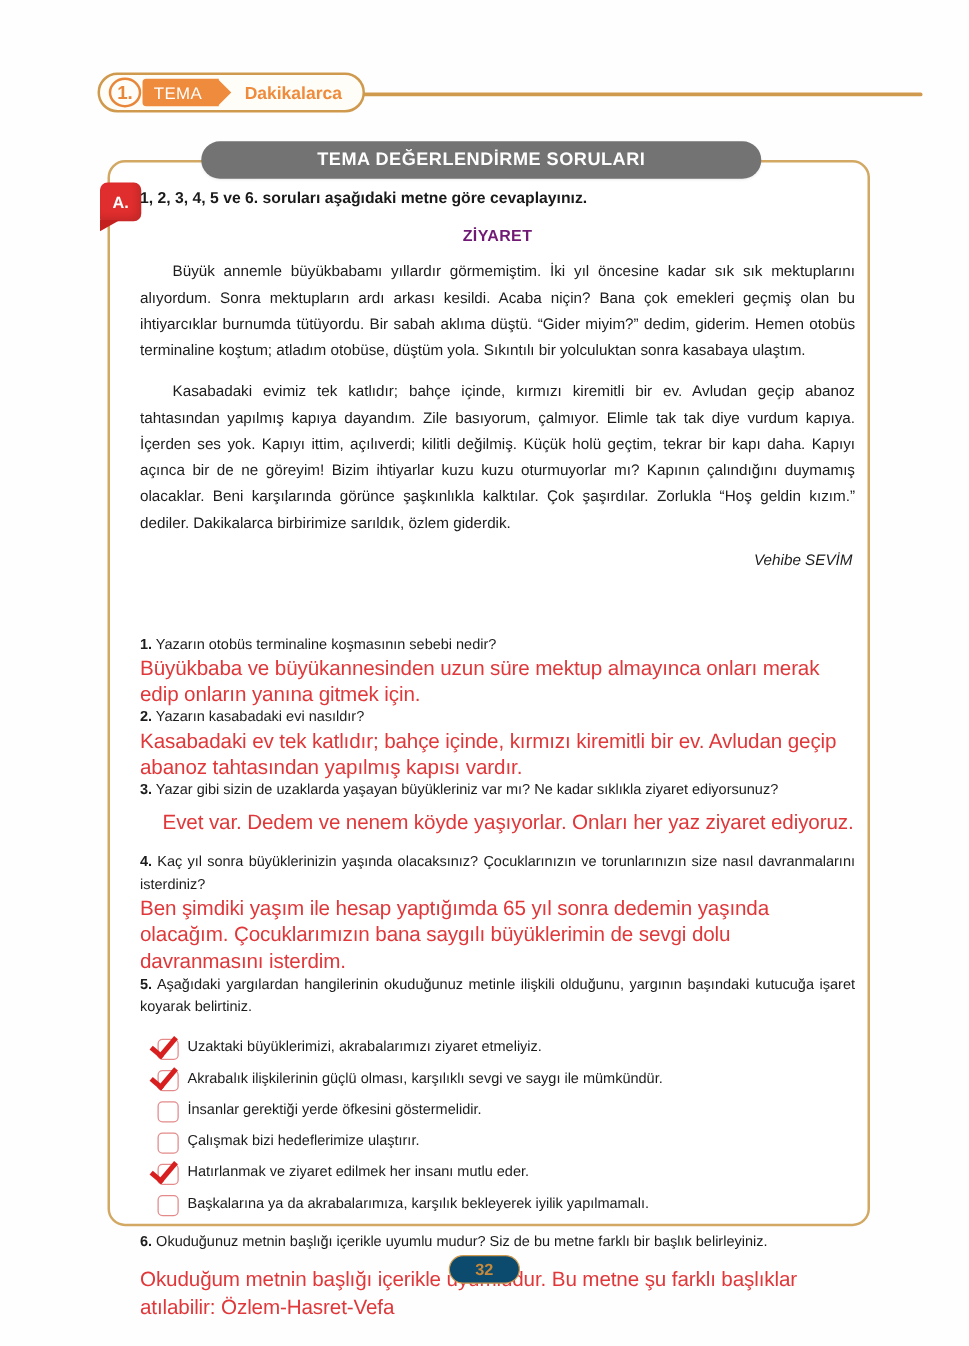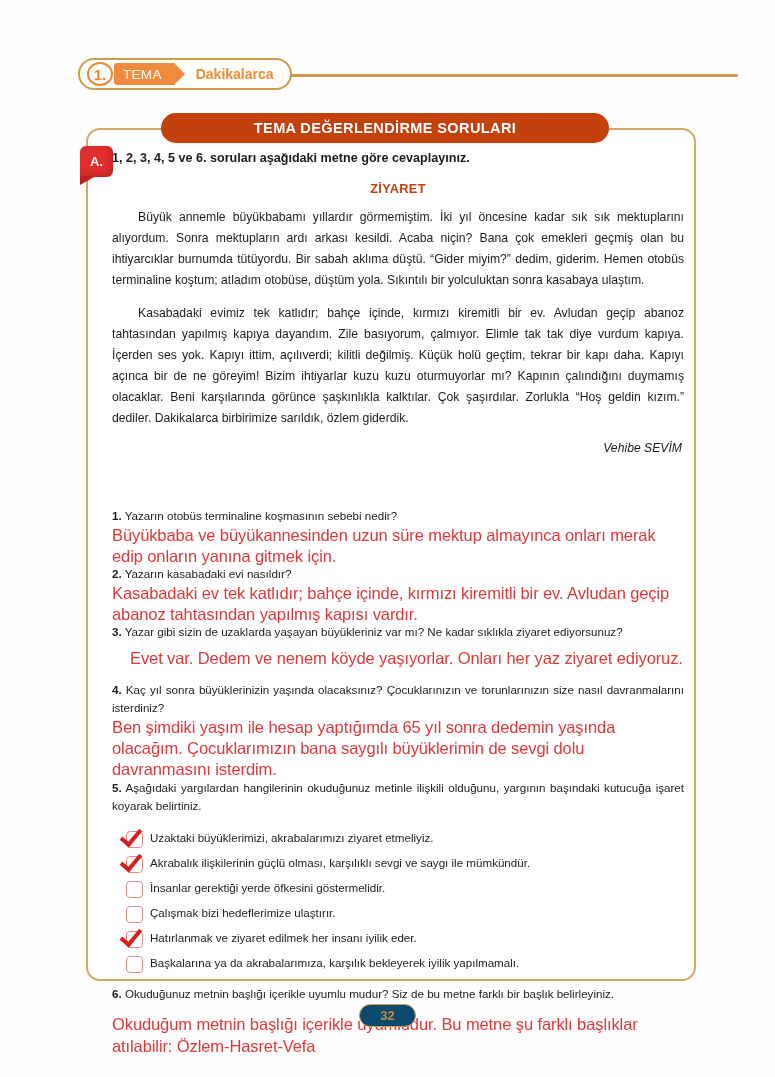--- a/index.html
+++ b/index.html
@@ -112,21 +112,21 @@
     border-radius: 14px;
     box-sizing: border-box;
     background: #ffffff;
   }
   .card-banner {
     position: absolute;
     left: 161px;
     top: 113px;
     width: 448px;
     height: 30px;
-    background: #c2410c;
+    background: #737373;
     border-radius: 15px;
     color: #ffffff;
     font-size: 14.5px;
     font-weight: bold;
     letter-spacing: .4px;
     display: flex;
     align-items: center;
     justify-content: center;
     text-align: center;
     box-shadow: 0 1px 2px rgba(0,0,0,.08);
@@ -179,21 +179,21 @@
     font-size: 12.6px;
     font-weight: bold;
     color: #1a1a1a;
     margin: 0 0 14px 0;
     line-height: 1.35;
   }
 
   .story-title {
     font-size: 12.8px;
     font-weight: bold;
-    color: #c2410c;
+    color: #701a75;
     text-align: center;
     margin: 2px 0 11px 0;
     letter-spacing: .3px;
   }
   .story-p {
     font-size: 12.2px;
     color: #1c1c1c;
     text-align: justify;
     line-height: 1.72;
     margin: 0 0 12px 0;
@@ -354,21 +354,21 @@
         <div class="check-row">
           <span class="cbox"></span>
           <span class="check-label">İnsanlar gerektiği yerde öfkesini göstermelidir.</span>
         </div>
         <div class="check-row">
           <span class="cbox"></span>
           <span class="check-label">Çalışmak bizi hedeflerimize ulaştırır.</span>
         </div>
         <div class="check-row">
           <span class="cbox checked"></span>
-          <span class="check-label">Hatırlanmak ve ziyaret edilmek her insanı iyilik eder.</span>
+          <span class="check-label">Hatırlanmak ve ziyaret edilmek her insanı mutlu eder.</span>
         </div>
         <div class="check-row">
           <span class="cbox"></span>
           <span class="check-label">Başkalarına ya da akrabalarımıza, karşılık bekleyerek iyilik yapılmamalı.</span>
         </div>
       </div>
 
       <div class="spacer-md"></div>
 
       <p class="q"><span class="qn">6.</span><span> Okuduğunuz metnin başlığı içerikle uyumlu mudur? Siz de bu metne farklı bir başlık belirleyiniz.</span></p>

